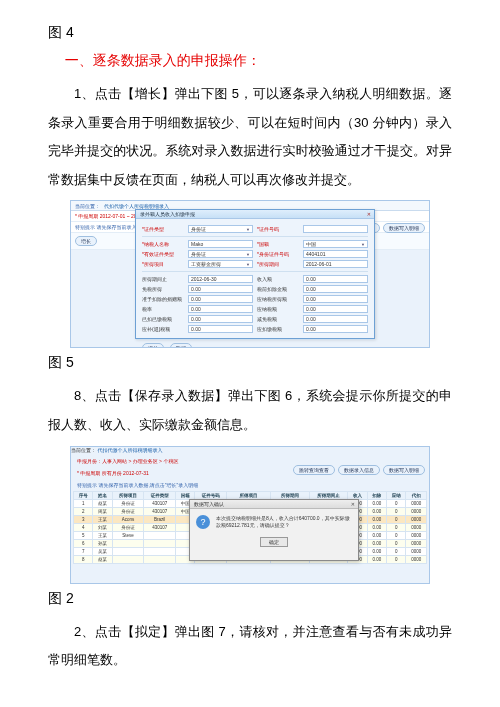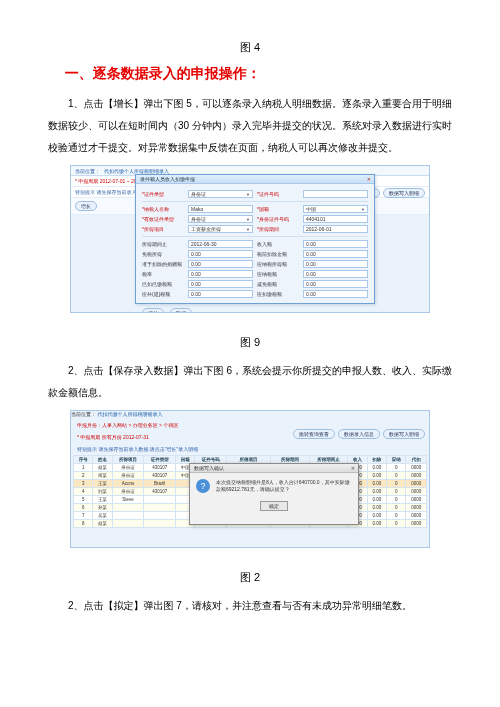--- a/index.html
+++ b/index.html
@@ -4,23 +4,23 @@
 <style>
   * { box-sizing: border-box; margin: 0; padding: 0; }
   body {
     width: 500px;
     height: 707px;
     background: #fff;
     font-family: "Microsoft YaHei", "SimSun", sans-serif;
     padding: 18px 48px 0 48px;
     color: #000;
   }
-  .caption { text-align: center; font-size: 11px; margin: 22px 0 10px 0; }
-  .section-title { color: #e60000; font-size: 14px; font-weight: bold; margin: 8px 0 10px 0; text-indent: 1.2em; }
-  .para { font-size: 10px; line-height: 2.2; text-indent: 2em; margin-bottom: 4px; text-align: justify; }
+  .caption { text-align: left; font-size: 14px; margin: 6px 0 10px 0; }
+  .section-title { color: #e60000; font-size: 14px; font-weight: normal; margin: 8px 0 10px 0; text-indent: 1.2em; }
+  .para { font-size: 13px; line-height: 2.2; text-indent: 2em; margin-bottom: 4px; text-align: justify; }
   .figure { margin: 6px auto 2px auto; width: 360px; }
   .fig-frame {
     border: 1px solid #a9c7e8;
     background: #eaf2fb;
     font-size: 5px;
     color: #333;
     overflow: hidden;
   }
   
   .fig5 { height: 148px; position: relative; }
@@ -162,23 +162,23 @@
             <div class="f-inp">0.00</div>
           </div>
         </div>
       <div class="dlg-btns">
         <span class="pill">增长</span>
         <span class="pill">取消</span>
       </div>
     </div>
   </div>
 </div>
-<div class="caption">图 9</div>
-
-<p class="para">2、点击【保存录入数据】弹出下图 6，系统会提示你所提交的申报人数、收入、实际缴款金额信息。</p>
+<div class="caption">图 5</div>
+
+<p class="para">8、点击【保存录入数据】弹出下图 6，系统会提示你所提交的申报人数、收入、实际缴款金额信息。</p>
 
 <div class="figure">
   <div class="fig-frame fig6">
     <div class="toolbar">
       <span class="t-lbl">当前位置：</span>
       <span style="color:#1159a6;">代扣代缴个人所得税明细录入</span>
     </div>
     <div class="body6">
       <div class="red-line">申报月份：人事入网站 &gt; 办理业务区 &gt; 个税区</div>
       <div class="red-line">* 申报周期   所有月份  2012-07-31</div>

